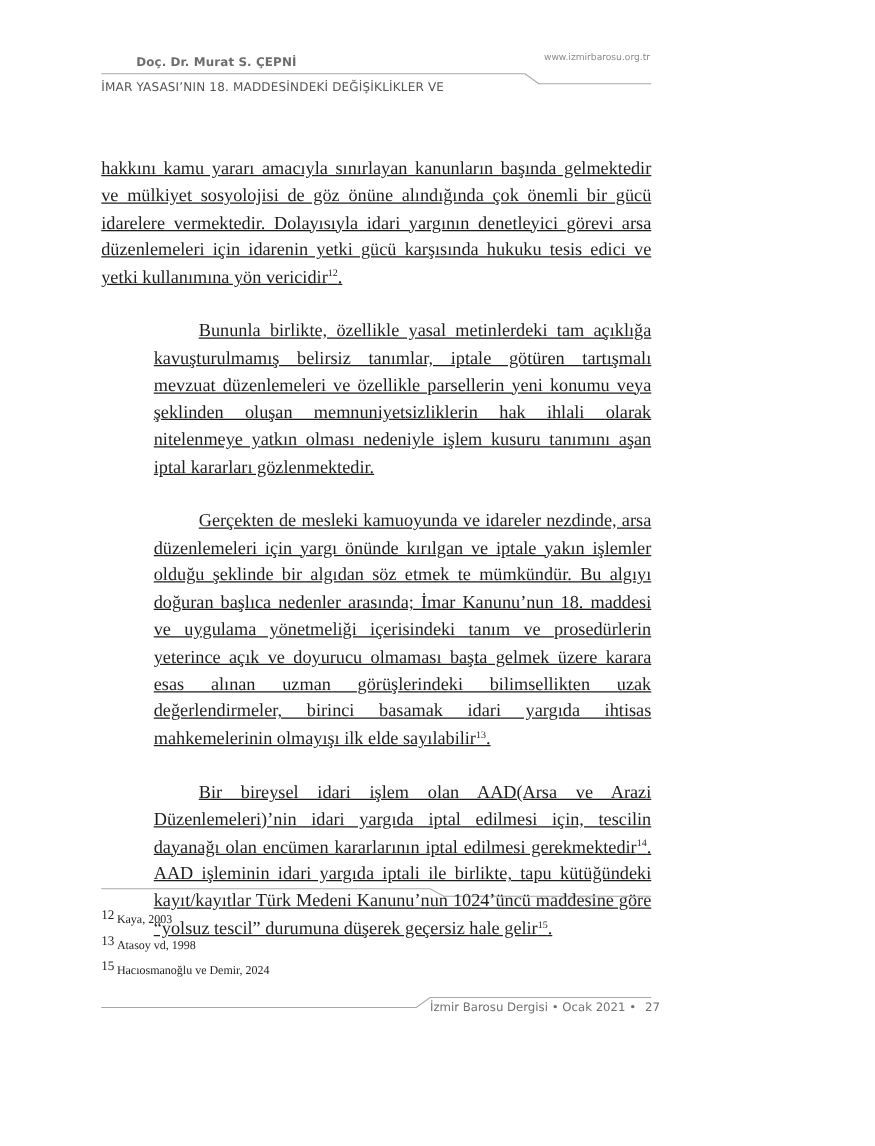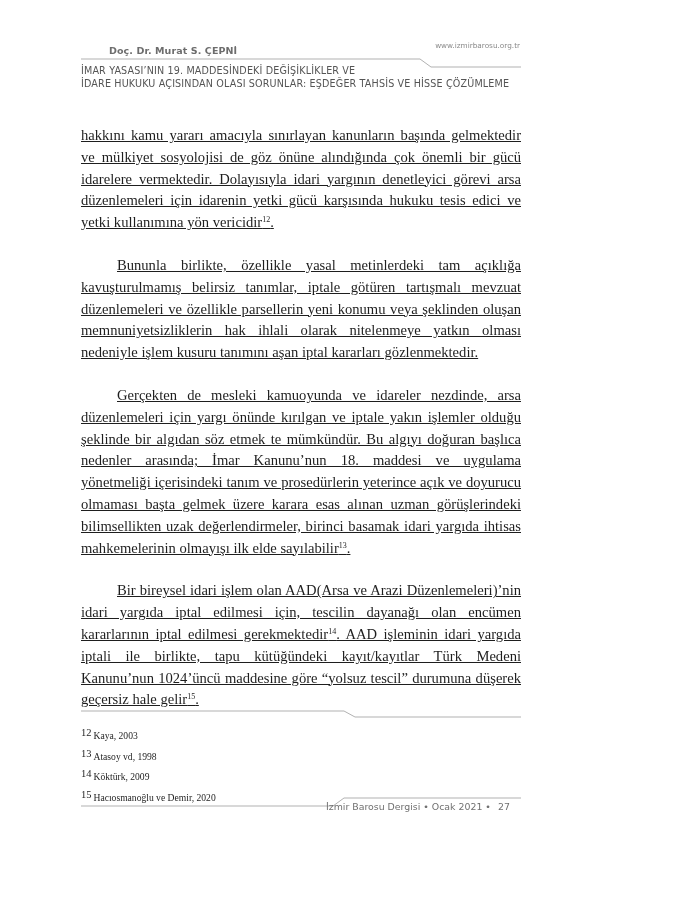--- a/index.html
+++ b/index.html
@@ -19,65 +19,63 @@
     font-family:"DejaVu Sans", sans-serif; font-size:9.6px; color:#555;
     line-height:13px; letter-spacing:0.15px; white-space:nowrap;
   }
   svg.rules { position:absolute; left:0; top:0; width:700px; height:917px; pointer-events:none; }
   .body-text {
     position:absolute; left:81px; top:125px; width:440px;
     font-family:"Liberation Serif", "DejaVu Serif", serif; font-size:14.6px;
     line-height:21.8px; color:#1e1e1e; text-align:justify;text-decoration:underline;
   }
   .body-text p { margin:0 0 21px 0; }
-  .body-text p.indent { text-indent:36px; }
+  .body-text p.indent { text-indent:36px;margin-left:42px; }
   .body-text p:first-child { text-indent:0; }
   sup { font-size:8px; line-height:0; vertical-align:5px; }
   .footnotes {
     position:absolute; left:81px; top:726px; width:440px;
     font-family:"Liberation Serif", "DejaVu Serif", serif; color:#1e1e1e;
   }
   .fn { font-size:9.6px; height:20.5px; line-height:20.5px; }
   .fn .num { font-size:10.5px; position:relative; top:-3px; margin-right:2px; }
   .ftr {
-    position:absolute; left:326px; top:801px; width:184px;
+    position:absolute; left:344px; top:801px; width:184px;
     font-family:"DejaVu Sans", sans-serif; font-size:9.4px; color:#707070;
     white-space:nowrap; display:flex; justify-content:space-between;
   }
 </style>
 </head>
 <body>
 
 <div class="page">
 
   <svg class="rules" viewBox="0 0 700 917">
     <polyline points="81,59 420,59 431,67 521,67" fill="none" stroke="#a8a8a8" stroke-width="0.9"></polyline>
     <polyline points="81,711 344,711 355,717 521,717" fill="none" stroke="#a8a8a8" stroke-width="0.9"></polyline>
     <polyline points="81,806 333,806 344,798 521,798" fill="none" stroke="#a8a8a8" stroke-width="0.9"></polyline>
   </svg>
 
   <div class="hdr-author">Doç. Dr. Murat S. ÇEPNİ</div>
   <div class="hdr-url">www.izmirbarosu.org.tr</div>
   <div class="hdr-title">
-    <div>İMAR YASASI’NIN 19. MADDESİNDEKİ DEĞİŞİKLİKLER VE</div>
-    <div>İDARE HUKUKU AÇISINDAN OLASI SORUNLAR: EŞDEĞER TAHSİS VE HİSSE ÇÖZÜMLEME</div>
+    <div>İMAR YASASI’NIN 18. MADDESİNDEKİ DEĞİŞİKLİKLER VE</div>
   </div>
 
   <div class="body-text">
     <p><span>hakkını kamu yararı amacıyla sınırlayan kanunların başında gelmektedir ve mülkiyet sosyolojisi de göz önüne alındığında çok önemli bir gücü idarelere vermektedir. Dolayısıyla idari yargının denetleyici görevi arsa düzenlemeleri için idarenin yetki gücü karşısında hukuku tesis edici ve yetki kullanımına yön vericidir</span><sup>12</sup><span>.</span></p>
     <p class="indent">Bununla birlikte, özellikle yasal metinlerdeki tam açıklığa kavuşturulmamış belirsiz tanımlar, iptale götüren tartışmalı mevzuat düzenlemeleri ve özellikle parsellerin yeni konumu veya şeklinden oluşan memnuniyetsizliklerin hak ihlali olarak nitelenmeye yatkın olması nedeniyle işlem kusuru tanımını aşan iptal kararları gözlenmektedir.</p>
     <p class="indent"><span>Gerçekten de mesleki kamuoyunda ve idareler nezdinde, arsa düzenlemeleri için yargı önünde kırılgan ve iptale yakın işlemler olduğu şeklinde bir algıdan söz etmek te mümkündür. Bu algıyı doğuran başlıca nedenler arasında; İmar Kanunu’nun 18. maddesi ve uygulama yönetmeliği içerisindeki tanım ve prosedürlerin yeterince açık ve doyurucu olmaması başta gelmek üzere karara esas alınan uzman görüşlerindeki bilimsellikten uzak değerlendirmeler, birinci basamak idari yargıda ihtisas mahkemelerinin olmayışı ilk elde sayılabilir</span><sup>13</sup><span>.</span></p>
     <p class="indent"><span>Bir bireysel idari işlem olan AAD(Arsa ve Arazi Düzenlemeleri)’nin idari yargıda iptal edilmesi için, tescilin dayanağı olan encümen kararlarının iptal edilmesi gerekmektedir</span><sup>14</sup><span>. AAD işleminin idari yargıda iptali ile birlikte, tapu kütüğündeki kayıt/kayıtlar Türk Medeni Kanunu’nun 1024’üncü maddesine göre “yolsuz tescil” durumuna düşerek geçersiz hale gelir</span><sup>15</sup><span>.</span></p>
   </div>
 
   <div class="footnotes">
     <div class="fn"><span class="num">12</span><span>Kaya, 2003</span></div>
     <div class="fn"><span class="num">13</span><span>Atasoy vd, 1998</span></div>
-    <div class="fn"><span class="num">14</span><span>Köktürk, 2009</span></div>
-    <div class="fn"><span class="num">15</span><span>Hacıosmanoğlu ve Demir, 2020</span></div>
+    <div class="fn"><span class="num">15</span><span>Hacıosmanoğlu ve Demir, 2024</span></div>
   </div>
 
   <div class="ftr">
     <span>İzmir Barosu Dergisi • Ocak 2021 •</span>
     <span>27</span>
   </div>
 
 </div>
 
 </body></html>

